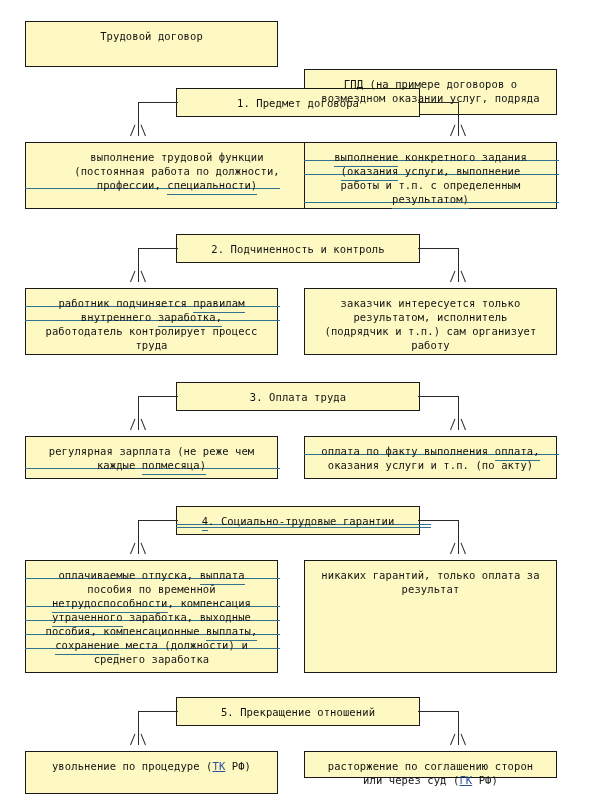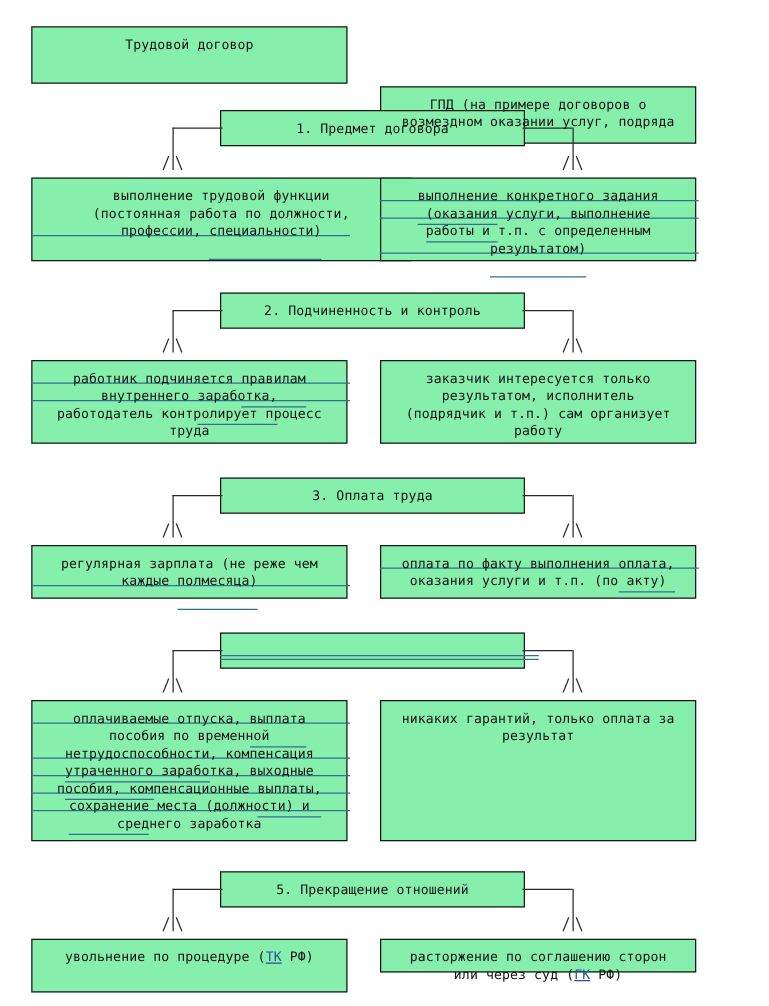--- a/index.html
+++ b/index.html
@@ -15,21 +15,21 @@
     font-size: 10.5px;
     color: #121212;
     overflow: hidden;
   }
 
   
   .box {
     position: absolute;
     border: 1px solid #1a1a1a;
     box-sizing: border-box;
-    background: #86efac;
+    background: #fef9c3;
     display: flex;
     justify-content: center;
     padding-top: 7px;
   }
   .box > .txt {
     text-align: center;
     line-height: 14px;
     letter-spacing: 0.1px;
     white-space: pre-line;
     position: relative;
@@ -62,21 +62,21 @@
     position: absolute;
     left: 0; right: 0;
     top: 2px;
     border-top: 1px solid #31708f;
   }
 
   
   u.ul {
     text-decoration: none;
     border-bottom: 1px solid #31708f;
-    padding-bottom: 16px;
+    padding-bottom: 3px;
   }
   
   a.lnk, span.lnk {
     color: #2a4fa0;
     text-decoration: underline;
     text-decoration-color: #2a4fa0;
   }
 
   
   .conn { position: absolute; z-index: 0; }
@@ -219,20 +219,21 @@
 </div>
 
 <div class="box leaf" style="left:304px; top:436px; width:253px; height:43px;">
   <span class="tealrule" style="left:-1px; top:17px; width:255px;"></span>
   <span class="txt">оплата по факту выполнения <u class="ul">оплата,</u>
 оказания услуги и т.п. (по акту)</span>
 </div>
 
 <div class="box sec-head" style="left:176px; top:506px; width:244px;">
   <span class="tealrule dbl" style="left:-1px; top:17px; width:255px;"></span>
+  <span class="txt"><u class="ul">4</u>. Социально-трудовые гарантии</span>
 </div>
 
 <div class="conn" style="left:138px; top:506px; width:50px; height:52px;">
   <span class="h" style="left:0px; top:14px; width:40px;"></span>
   <span class="v" style="left:0px;  top:14px; height:34px;"></span>
   <span class="arrow" style="left:-9px; top:36px;">
     <i class="l"></i>
       <i class="r"></i>
   </span>
 </div>

